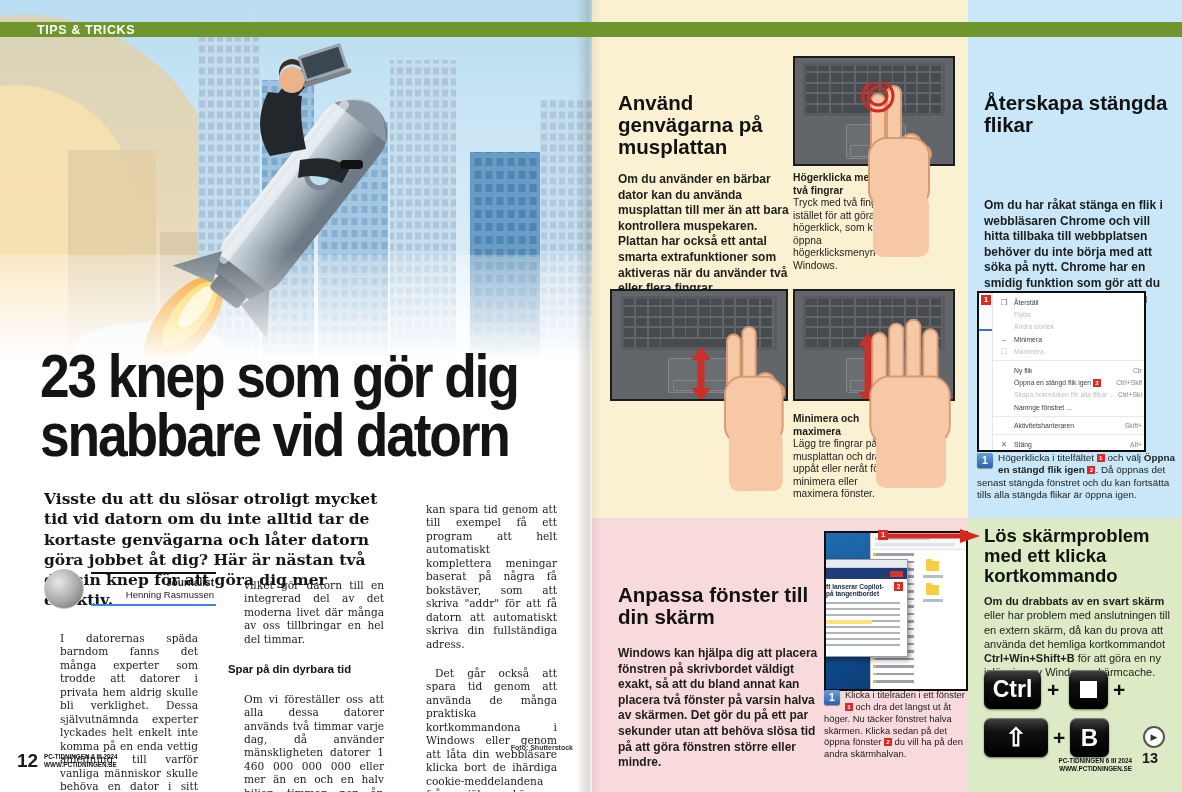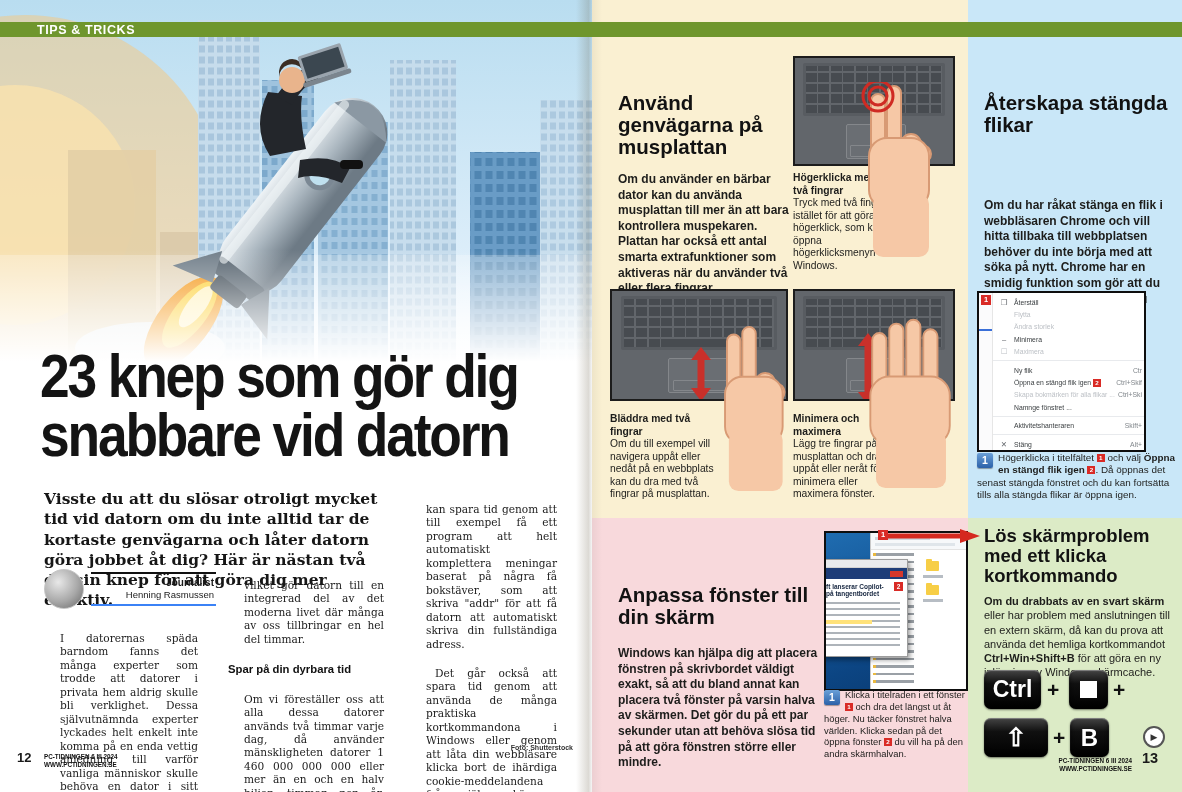--- a/index.html
+++ b/index.html
@@ -35,21 +35,21 @@
      text-align:justify;color:#1c1c1c;}
   .col p{margin:16px;}
   .col p.indent{text-indent:9px;}
   .col .subhead{font-family:"Liberation Sans",sans-serif;font-weight:bold;font-size:11.3px;
      margin:7px 0 1px;color:#111;text-align:left;}
   #col1{left:44px;top:616px;width:170px;}
   #col2{left:228px;top:563px;width:172px;}
   #col3{left:410px;top:487px;width:163px;}
   #photo-credit{left:410px;top:744px;width:163px;text-align:right;font-size:7px;
      font-weight:bold;color:#333;}
-  #page-num-left{left:17px;top:750px;font-size:13px;font-weight:bold;}
+  #page-num-left{left:17px;top:750px;font-size:19px;font-weight:bold;}
   .micro-footer{font-size:6.3px;font-weight:bold;line-height:1.3;color:#111;}
   #footer-left{left:44px;top:753px;}
 
   
   #fold{left:576px;top:0;width:26px;height:792px;z-index:5;pointer-events:none;
      background:linear-gradient(90deg,rgba(0,0,0,0) 0%,rgba(95,85,60,0.22) 48%,
                 rgba(0,0,0,0.05) 60%,rgba(0,0,0,0) 100%);}
 
   
   #rp{left:592px;top:0;width:590px;height:582px;border-radius:16px;}
@@ -337,24 +337,20 @@
           <rect x="26" y="12" width="14" height="60" rx="7"></rect>
           <rect x="42" y="4" width="14" height="68" rx="7"></rect>
           <circle cx="66" cy="62" r="10"></circle>
           <circle cx="77" cy="72" r="9"></circle>
           <rect x="24" y="56" width="60" height="70" rx="18" stroke="none"></rect>
           <rect x="24" y="56" width="60" height="70" rx="18" fill="none"></rect>
           <rect x="28" y="112" width="56" height="63" rx="10" stroke="none"></rect>
         </g>
       </svg>
     </div>
-    <div id="cap2" class="cap">
-      <div class="cap-title">Bläddra med två fingrar</div>
-      <div class="cap-body">Om du till exempel vill navigera uppåt eller nedåt på en webbplats kan du dra med två fingrar på musplattan.</div>
-    </div>
 
     <div id="pad3" class="pad">
       <div class="pad-frame">
         <div class="kb">
             <div class="keys"></div>
             <div class="spacebar"></div>
           </div>
         <div class="trackpad"></div>
         <svg class="gesture" style="left:62px;top:42px;" width="22" height="72" viewBox="0 0 22 72">
           <g fill="#c9302a">
@@ -473,21 +469,21 @@
       <g fill="#d5291f">
           <rect x="0" y="4.5" width="74" height="5"></rect>
           <polygon points="92,7 72,0 72,14"></polygon>
         </g>
     </svg>
     <div id="ws-badge1" class="abs badge-red">1</div>
 
     <div id="t3-step" class="step">
       <span class="step-badge">1</span><span>Klicka i titelraden i ett fönster</span>
       <span class="mini-badge">1</span>
-      <span>och dra det längst ut åt höger. Nu täcker fönstret halva världen. Klicka sedan på det öppna fönster</span>
+      <span>och dra det längst ut åt höger. Nu täcker fönstret halva skärmen. Klicka sedan på det öppna fönster</span>
       <span class="mini-badge">2</span>
       <span>du vill ha på den andra skärmhalvan.</span>
     </div>
 
     <div id="t4-title" class="tip-title">Lös skärmproblem med ett klicka kortkommando</div>
     <div id="t4-body">
       <b>Om du drabbats av en svart skärm</b>
       <span>eller har problem med anslutningen till en extern skärm, då kan du prova att använda det hemliga kortkommandot</span>
       <b>Ctrl+Win+Shift+B</b>
       <span>för att göra en ny inläsning av Windows skärmcache.</span>

